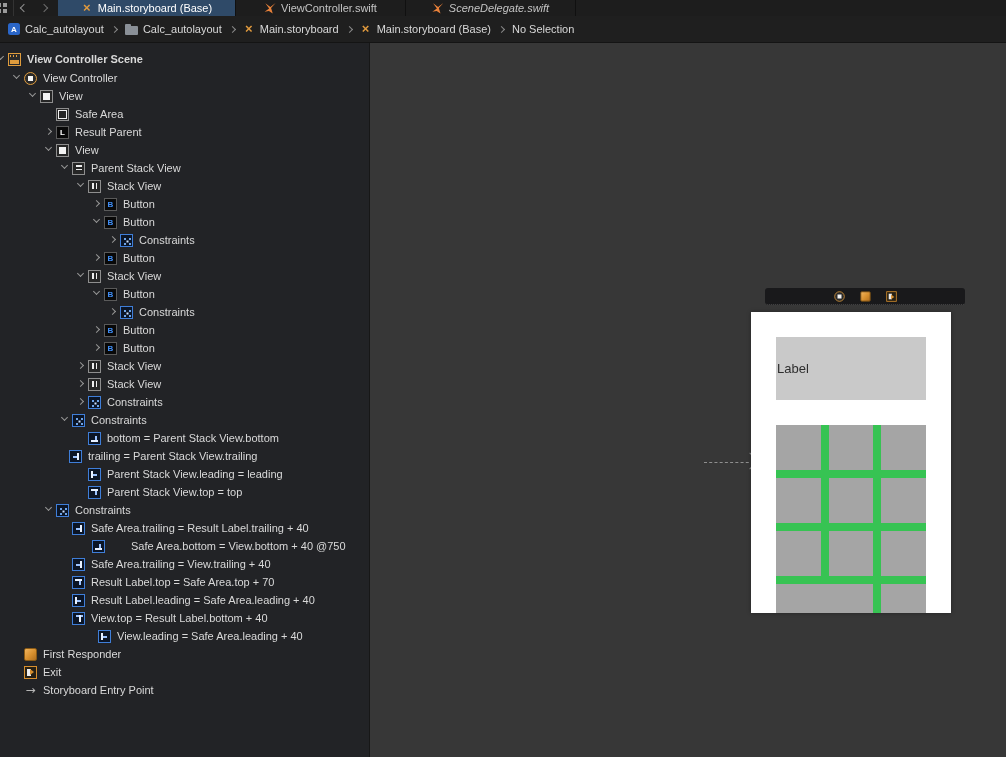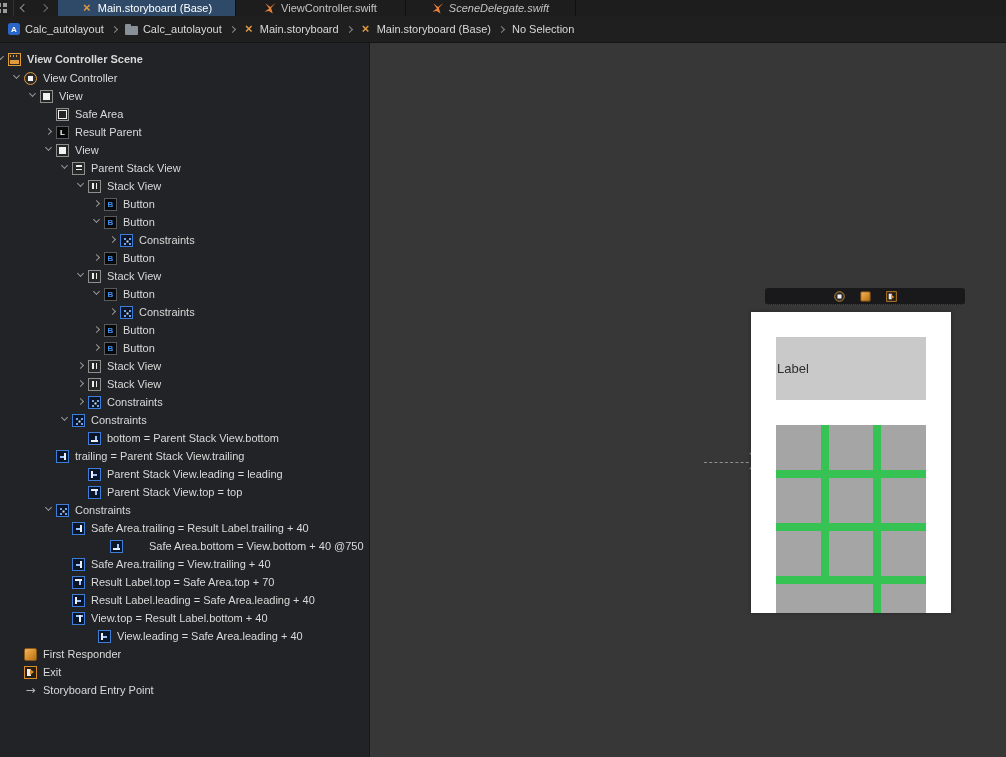--- a/index.html
+++ b/index.html
@@ -325,21 +325,21 @@
         <span></span>
       </span>
       <span class="ticon i-constraints"></span>
       <span class="tlabel">Constraints</span>
     </div>
     <div class="trow" style="padding-left: 74px;">
       <span class="disc"></span>
       <span class="ticon i-c i-c-bottom"></span>
       <span class="tlabel">bottom = Parent Stack View.bottom</span>
     </div>
-    <div class="trow" style="padding-left: 42px;">
+    <div class="trow" style="padding-left: 55px;">
       <span class="disc"></span>
       <span class="ticon i-c i-c-trailing"></span>
       <span class="tlabel">trailing = Parent Stack View.trailing</span>
     </div>
     <div class="trow" style="padding-left: 74px;">
       <span class="disc"></span>
       <span class="ticon i-c i-c-leading"></span>
       <span class="tlabel">Parent Stack View.leading = leading</span>
     </div>
     <div class="trow" style="padding-left: 74px;">
@@ -352,21 +352,21 @@
         <span></span>
       </span>
       <span class="ticon i-constraints"></span>
       <span class="tlabel">Constraints</span>
     </div>
     <div class="trow" style="padding-left: 58px;">
       <span class="disc"></span>
       <span class="ticon i-c i-c-trailing"></span>
       <span class="tlabel">Safe Area.trailing = Result Label.trailing + 40</span>
     </div>
-    <div class="trow" style="padding-left: 76px; gap: 20px;">
+    <div class="trow" style="padding-left: 58px; gap: 20px;">
       <span class="disc"></span>
       <span class="ticon i-c i-c-bottom"></span>
       <span class="tlabel">Safe Area.bottom = View.bottom + 40 @750</span>
     </div>
     <div class="trow" style="padding-left: 58px;">
       <span class="disc"></span>
       <span class="ticon i-c i-c-trailing"></span>
       <span class="tlabel">Safe Area.trailing = View.trailing + 40</span>
     </div>
     <div class="trow" style="padding-left: 58px;">

